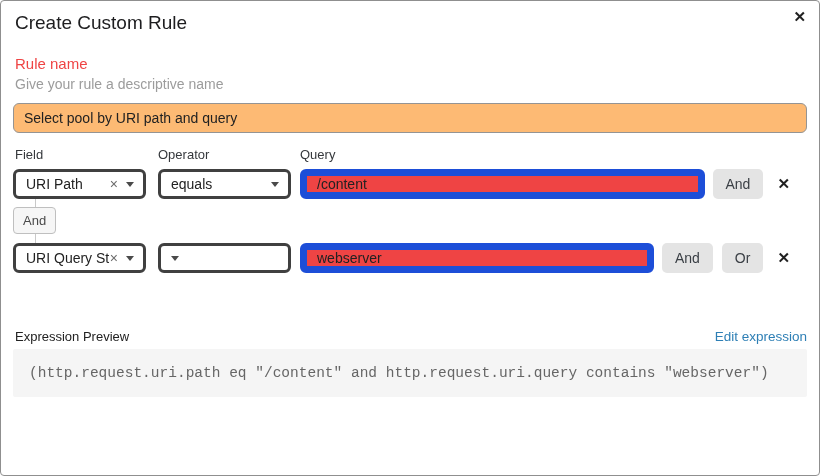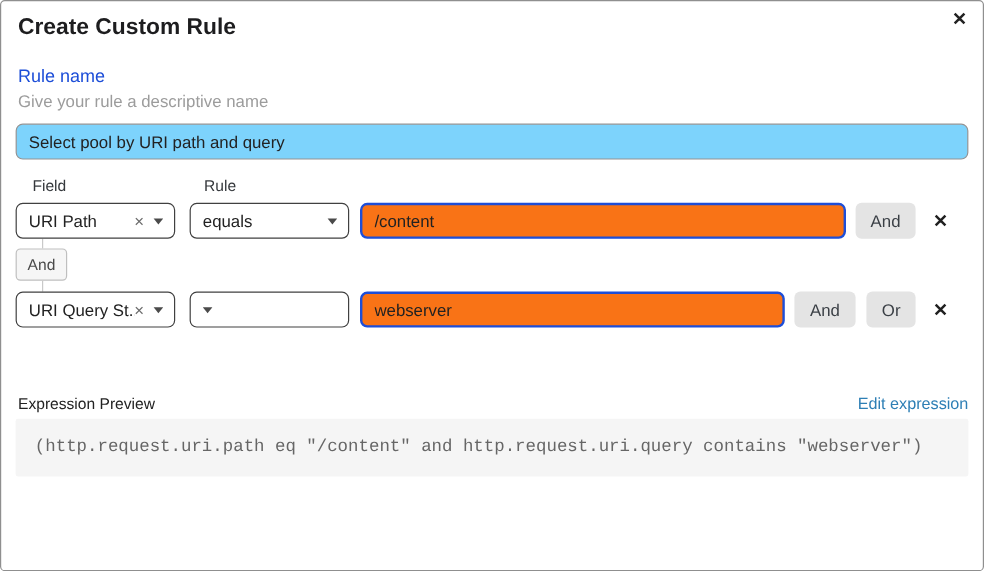--- a/index.html
+++ b/index.html
@@ -12,75 +12,75 @@
     background: #fff;
     border: 1px solid #8f8f8f;
     border-radius: 4px;
     overflow: hidden;
   }
   .inner { padding: 0 12px; }
 
   .dialog-title {
     margin: 10px 2px 0;
     font-size: 19px;
-    font-weight: 700;
+    font-weight: 400;
     color: #1d1d1f;
     line-height: 24px;
   }
   .close-btn {
     position: absolute;
     top: 7px; right: 13px;
     font-size: 15px;
     font-weight: 700;
     color: #222;
     cursor: pointer;
     line-height: 18px;
   }
 
-  .field-label { margin: 20px 2px 0; font-size: 15px; color: #1d4ed8; line-height: 18px; }
+  .field-label { margin: 20px 2px 0; font-size: 15px; color: #ef4444; line-height: 18px; }
   .helper-text { margin: 3px 2px 0; font-size: 14px; color: #9c9c9c; line-height: 17px; }
 
   .text-input {
     display: block;
     width: 100%; height: 30px;
     margin-top: 10px;
     border: 1px solid #949494;
     border-radius: 6px;
     padding: 0 10px;
     font-family: "Liberation Sans", sans-serif;
     font-size: 14px;
     color: #222;
     outline: none;
-    background: #7dd3fc;
+    background: #fdba74;
   }
 
   .section-heading {
     margin: 44px 2px 0;
     font-size: 15px;
     font-weight: 700;
     color: #1f2226;
     line-height: 18px;
   }
 
   .col-headers {
     display: flex;
-    margin: 14px 12px 0;
+    margin: 14px 0 0;
     font-size: 13px;
     color: #35383c;
     line-height: 16px;
   }
   .col-field    { width: 145px; padding-left: 2px; }
   .col-operator { width: 142px; }
   .col-value    { flex: 1; }
 
   .match-row { display: flex; align-items: center; margin-top: 6px; }
 
   .select {
     width: 133px; height: 30px;
-    border: 1px solid #404040;
+    border: 3px solid #404040;
     border-radius: 6px;
     display: flex; align-items: center;
     padding: 0 9px 0 10px;
     font-size: 14px; color: #222;
     background: #fff;
     cursor: pointer;
   }
   .select.field-select { margin-right: 12px; }
   .select.operator-select { margin-right: 9px; }
   .select .sel-text { flex: 1; white-space: nowrap; overflow: hidden; }
@@ -89,28 +89,28 @@
     width: 0; height: 0;
     border-left: 4.5px solid transparent;
     border-right: 4.5px solid transparent;
     border-top: 5px solid #4a4a4a;
     flex: none;
   }
 
   .value-input {
     flex: 1; min-width: 0;
     height: 30px;
-    border: 2px solid #1d4ed8;
+    border: 7px solid #1d4ed8;
     border-radius: 6px;
     padding: 0 10px;
     font-family: "Liberation Sans", sans-serif;
     font-size: 14px; color: #222;
     outline: none;
     margin-right: 8px;
-    background: #f97316;
+    background: #ef4444;
   }
 
   .conj-btn {
     height: 30px;
     padding: 0 13px;
     background: #e4e4e4;
     border: none;
     border-radius: 5px;
     font-family: "Liberation Sans", sans-serif;
     font-size: 14px;
@@ -174,21 +174,22 @@
   <div class="inner">
     <h1 class="dialog-title">Create Custom Rule</h1>
 
     <div class="field-label">Rule name</div>
     <div class="helper-text">Give your rule a descriptive name</div>
     <input class="text-input" type="text" value="Select pool by URI path and query" style="">
 
 
     <div class="col-headers">
       <span class="col-field">Field</span>
-      <span class="col-value">Rule</span>
+      <span class="col-operator">Operator</span>
+      <span class="col-value">Query</span>
     </div>
 
     <div class="match-row">
       <div class="select field-select">
         <span class="sel-text">URI Path</span>
         <span class="clear-x">×</span>
         <span class="caret"></span>
       </div>
       <div class="select operator-select">
         <span class="sel-text">equals</span>

